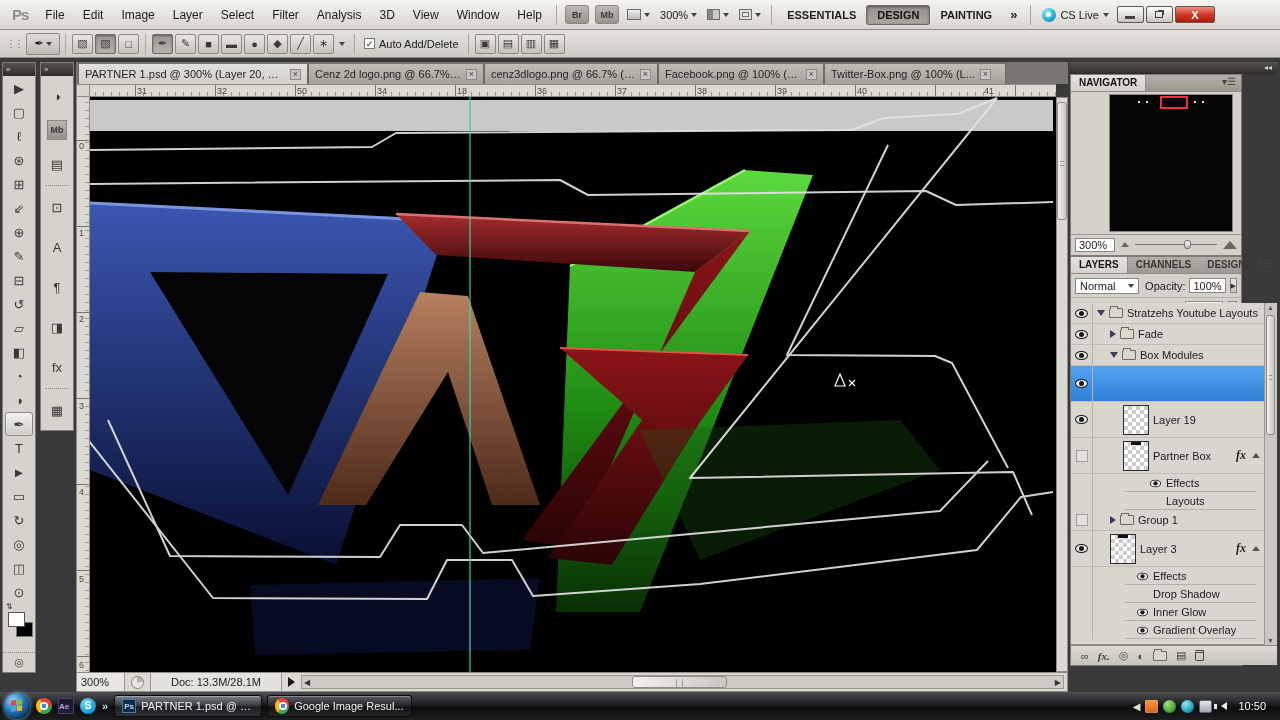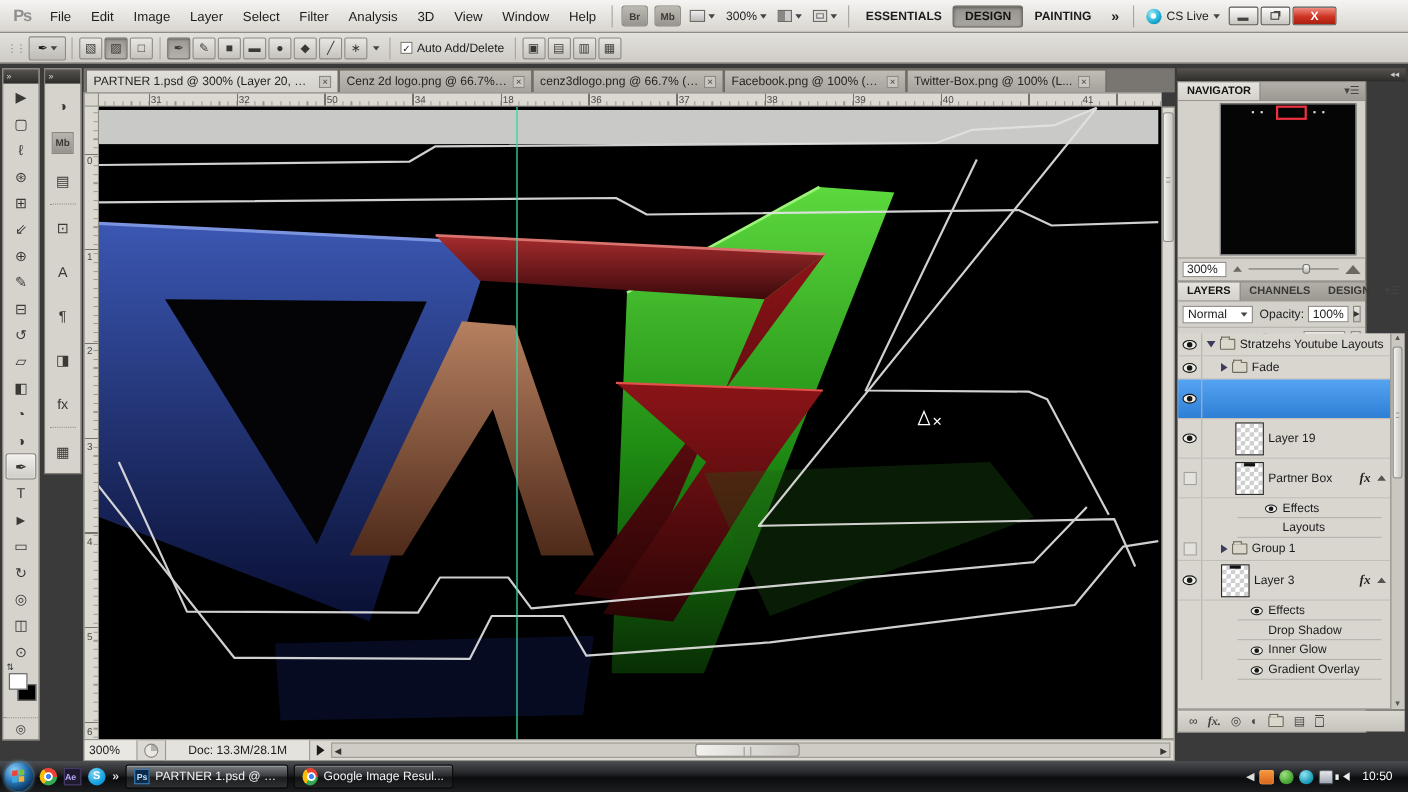--- a/index.html
+++ b/index.html
@@ -484,20 +484,30 @@
           <div class="lrow group">
             <div class="eyecell">
               <span class="eye"></span>
             </div>
             <div class="rcontent" style="padding-left: 17px;">
               <span class="tri-r"></span>
               <span class="folder"></span>
               <span class="lname">Fade</span>
             </div>
           </div>
+          <div class="lrow group">
+            <div class="eyecell">
+              <span class="eye"></span>
+            </div>
+            <div class="rcontent" style="padding-left: 17px;">
+              <span class="tri-d"></span>
+              <span class="folder"></span>
+              <span class="lname">Box Modules</span>
+            </div>
+          </div>
           <div class="lrow layer sel">
             <div class="eyecell">
               <span class="eye"></span>
             </div>
           </div>
           <div class="lrow layer">
             <div class="eyecell">
               <span class="eye"></span>
             </div>
             <div class="rcontent" style="padding-left: 30px;">

